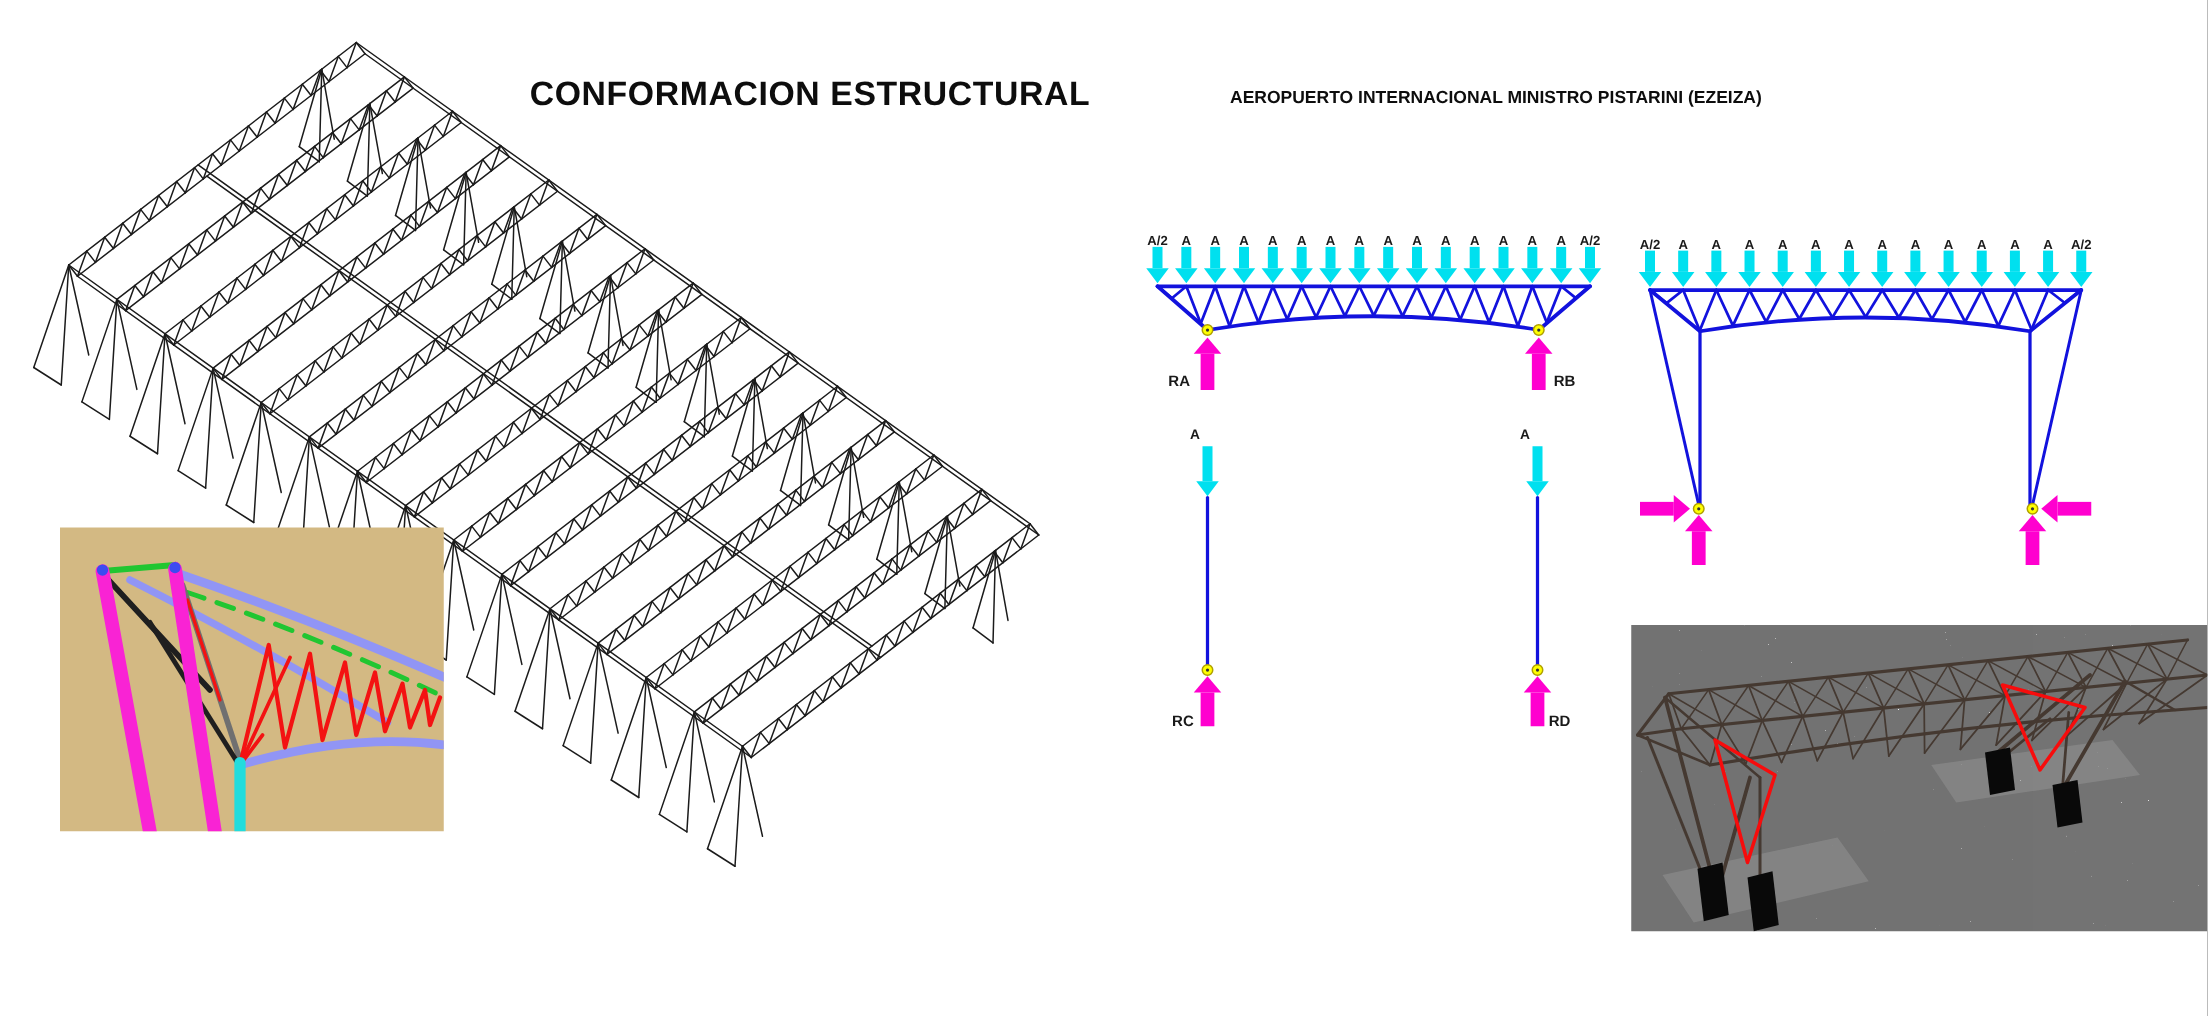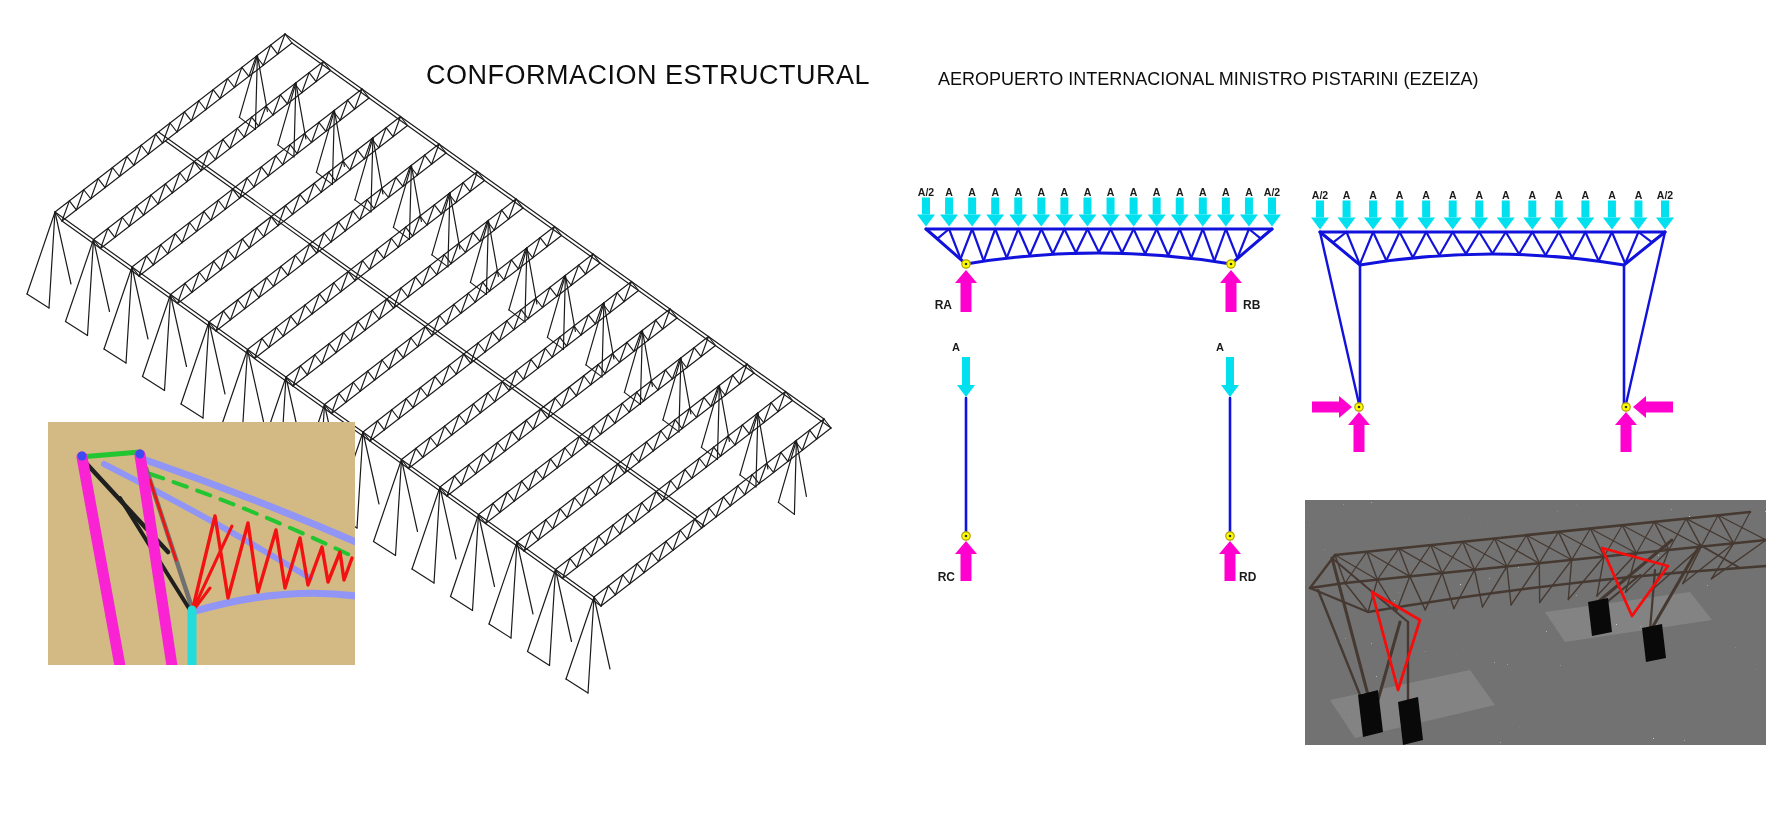--- a/index.html
+++ b/index.html
@@ -2,25 +2,25 @@
 <html><head>
 <meta charset="utf-8">
 <style>
   html,body{margin:0;padding:0;background:#888;}
   .stage{
     position:relative;width:1766px;height:813px;background:#ffffff;overflow:hidden;
     font-family:"Liberation Sans", sans-serif;
   }
   .title{
     position:absolute;left:368px;top:60px;width:560px;text-align:center;
-    font-size:27px;font-weight:normal;color:#0d0d0d;letter-spacing:0.5px;white-space:nowrap;
+    font-size:27px;font-weight:bold;color:#0d0d0d;letter-spacing:0.5px;white-space:nowrap;
   }
   .subtitle{
-    position:absolute;left:938px;top:69px;width:600px;text-align:left;
-    font-size:18px;font-weight:normal;color:#0d0d0d;white-space:nowrap;
+    position:absolute;left:984px;top:69px;width:600px;text-align:left;
+    font-size:14px;font-weight:bold;color:#0d0d0d;white-space:nowrap;
   }
   svg{position:absolute;left:0;top:0;}
   svg text{font-family:"Liberation Sans", sans-serif;font-weight:bold;fill:#1a1a1a;}
 </style>
 </head>
 <body>
 
 <div class="stage">
   <div class="title">CONFORMACION ESTRUCTURAL</div>
   <div class="subtitle">AEROPUERTO INTERNACIONAL MINISTRO PISTARINI (EZEIZA)</div>

